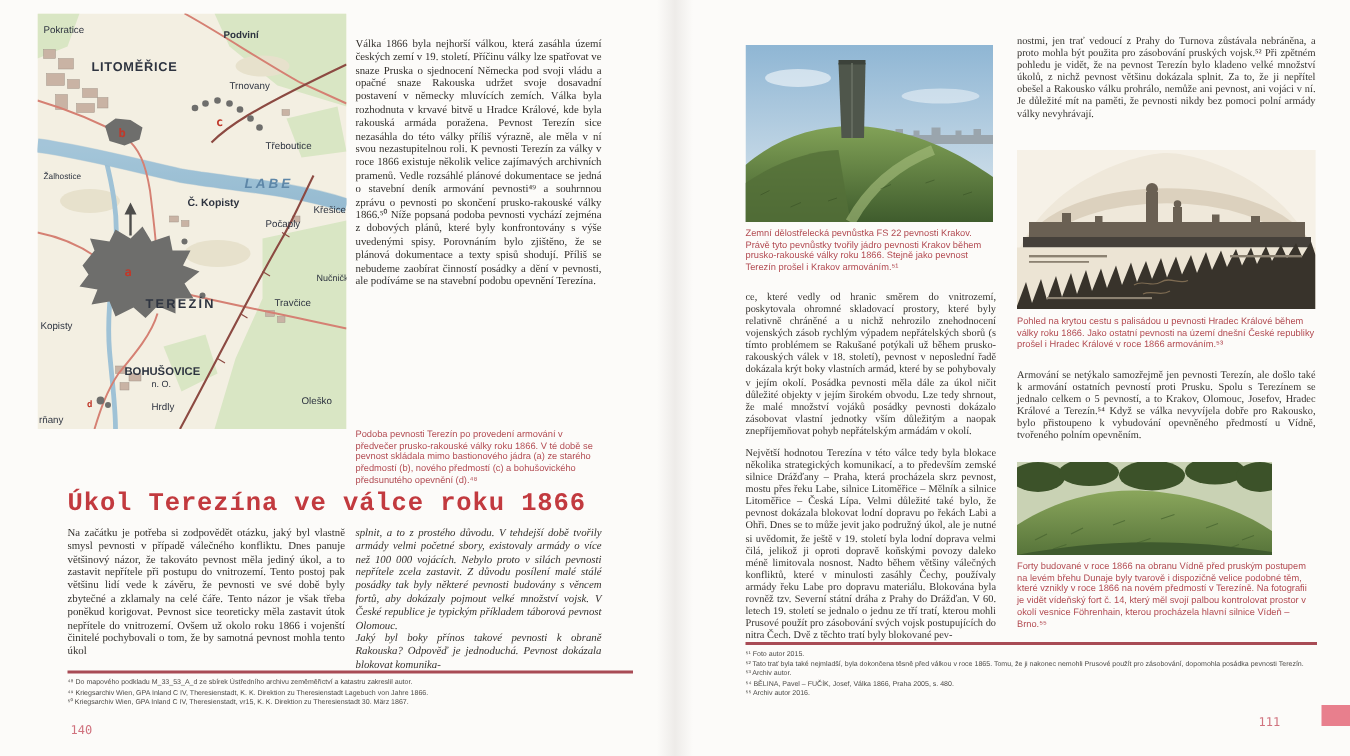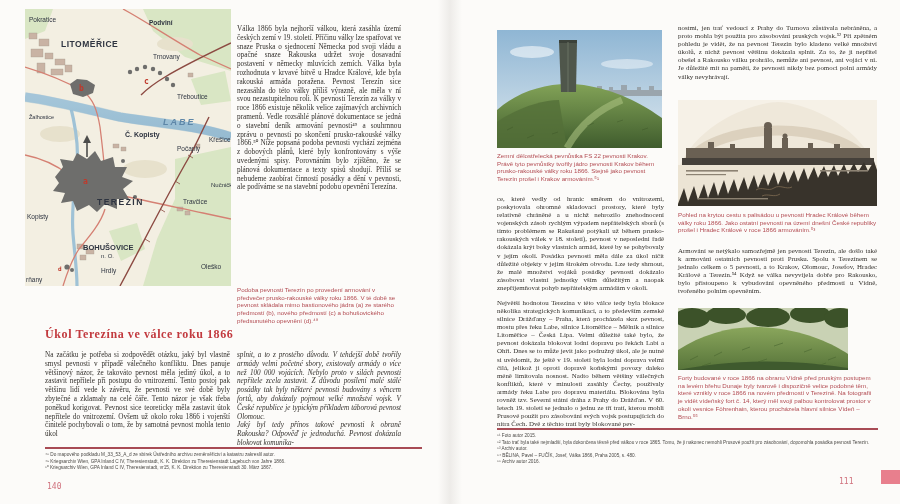--- a/index.html
+++ b/index.html
@@ -5,21 +5,21 @@
   html,body{margin:0;padding:0;background:#e9e7e3;}
   #spread{position:relative;width:900px;height:504px;background:#fcfbf9;overflow:hidden;
           font-family:"Liberation Serif",serif;outline:1px solid #c6c4c0;}
   .abs{position:absolute;}
   .body-text{font-size:7.2px;line-height:8.8px;color:#33302c;text-align:justify;}
   .body-text p{margin:0 0 0 0;}
   .body-text p + p{text-indent:0;}
   .body-sm{font-size:6.9px;line-height:8.1px;color:#33302c;text-align:justify;}
   .caption{font-family:"Liberation Sans",sans-serif;font-size:6.2px;line-height:7.7px;
            color:#b24b52;text-align:left;}
-  .heading{font-family:Liberation Serif, serif;font-weight:bold;font-size:12px;
+  .heading{font-family:Liberation Mono, monospace;font-weight:bold;font-size:17px;
            letter-spacing:.6px;color:#c23a3f;white-space:nowrap;}
   .pagenum{font-family:"DejaVu Sans Mono",monospace;font-size:8px;color:#d0727e;}
   .footrule{height:1.5px;background:#a84b55;}
   .footnotes{font-family:"Liberation Sans",sans-serif;font-size:4.7px;line-height:6px;color:#4c4a47;}
   .footnotes div{margin-bottom:.5px;}
   .fold{background:linear-gradient(to right,rgba(0,0,0,0),rgba(110,100,90,.10),rgba(0,0,0,0));}
   .edge-tab{background:#e87f8d;}
   svg{display:block;}
 </style>
 </head>
@@ -145,21 +145,21 @@
 
   <div class="abs body-text" style="left:237px;top:25px;width:164px;">Válka 1866 byla nejhorší válkou, která zasáhla území českých zemí v 19. století. Příčinu války lze spatřovat ve snaze Pruska o sjednocení Německa pod svoji vládu a opačné snaze Rakouska udržet svoje dosavadní postavení v německy mluvících zemích. Válka byla rozhodnuta v krvavé bitvě u Hradce Králové, kde byla rakouská armáda poražena. Pevnost Terezín sice nezasáhla do této války příliš výrazně, ale měla v ní svou nezastupitelnou roli. K pevnosti Terezín za války v roce 1866 existuje několik velice zajímavých archivních pramenů. Vedle rozsáhlé plánové dokumentace se jedná o stavební deník armování pevnosti⁴⁹ a souhrnnou zprávu o pevnosti po skončení prusko-rakouské války 1866.⁵⁰ Níže popsaná podoba pevnosti vychází zejména z dobových plánů, které byly konfrontovány s výše uvedenými spisy. Porovnáním bylo zjištěno, že se plánová dokumentace a texty spisů shodují. Příliš se nebudeme zaobírat činností posádky a dění v pevnosti, ale podíváme se na stavební podobu opevnění Terezína.</div>
 
   <div class="abs caption" style="left:237px;top:286px;width:164px;">Podoba pevnosti Terezín po provedení armování v předvečer prusko-rakouské války roku 1866. V té době se pevnost skládala mimo bastionového jádra (a) ze starého předmostí (b), nového předmostí (c) a bohušovického předsunutého opevnění (d).⁴⁸</div>
 
   <div class="abs heading" style="left:45px;top:327px;">Úkol Terezína ve válce roku 1866</div>
 
   <div class="abs body-text" style="left:45px;top:351px;width:185px;">Na začátku je potřeba si zodpovědět otázku, jaký byl vlastně smysl pevnosti v případě válečného konfliktu. Dnes panuje většinový názor, že takováto pevnost měla jediný úkol, a to zastavit nepřítele při postupu do vnitrozemí. Tento postoj pak většinu lidí vede k závěru, že pevnosti ve své době byly zbytečné a zklamaly na celé čáře. Tento názor je však třeba poněkud korigovat. Pevnost sice teoreticky měla zastavit útok nepřítele do vnitrozemí. Ovšem už okolo roku 1866 i vojenští činitelé pochybovali o tom, že by samotná pevnost mohla tento úkol</div>
   <div class="abs body-text" style="left:237px;top:351px;width:164px;font-style:italic;">
     <p>splnit, a to z prostého důvodu. V tehdejší době tvořily armády velmi početné sbory, existovaly armády o více než 100 000 vojácích. Nebylo proto v silách pevnosti nepřítele zcela zastavit. Z důvodu posílení malé stálé posádky tak byly některé pevnosti budovány s věncem fortů, aby dokázaly pojmout velké množství vojsk. V České republice je typickým příkladem táborová pevnost Olomouc.</p>
-    <p>Jaký byl tedy přínos takové pevnosti k obraně Rakouska? Odpověď je jednoduchá. Pevnost dokázala blokovat komunika-</p>
+    <p>Jaký byl boky přínos takové pevnosti k obraně Rakouska? Odpověď je jednoduchá. Pevnost dokázala blokovat komunika-</p>
   </div>
 
   <div class="abs footrule" style="left:45px;top:447px;width:377px;"></div>
   <div class="abs footnotes" style="left:45px;top:452px;width:380px;">
     <div>⁴⁸ Do mapového podkladu M_33_53_A_d ze sbírek Ústředního archivu zeměměřictví a katastru zakreslil autor.</div>
     <div>⁴⁹ Kriegsarchiv Wien, GPA Inland C IV, Theresienstadt, K. K. Direktion zu Theresienstadt Lagebuch von Jahre 1866.</div>
     <div>⁵⁰ Kriegsarchiv Wien, GPA Inland C IV, Theresienstadt, vr15, K. K. Direktion zu Theresienstadt 30. März 1867.</div>
   </div>
   <div class="abs pagenum" style="left:47px;top:482px;">140</div>
 

